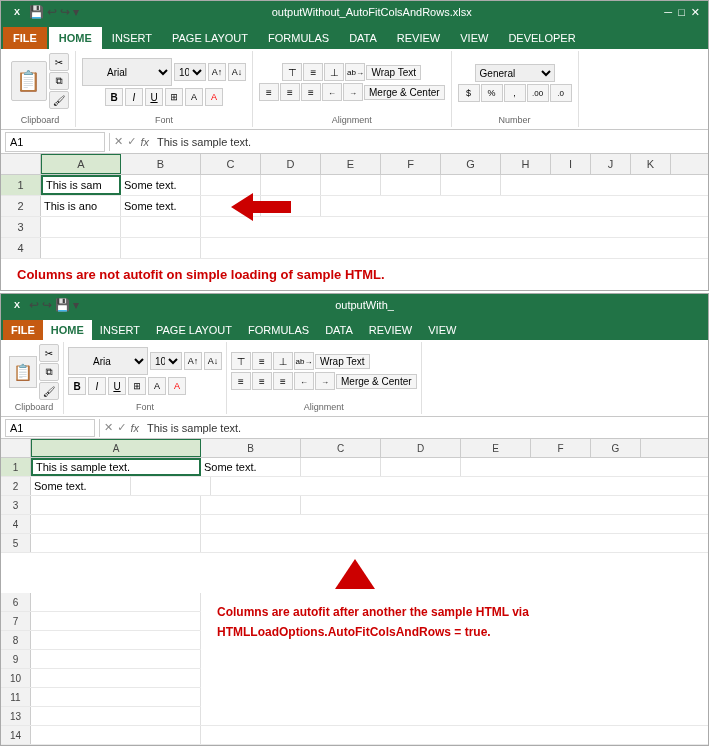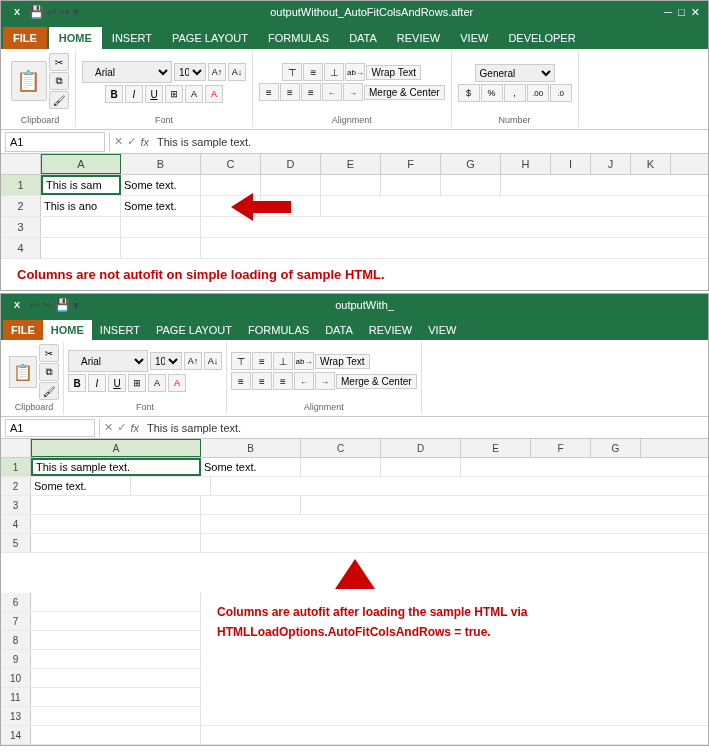--- a/index.html
+++ b/index.html
@@ -115,24 +115,24 @@
       background: #f0f0f0;
       border: 1px solid #ccc;
       font-size: 10px;
       display: flex; align-items: center; justify-content: center;
       cursor: pointer; border-radius: 2px;
     }
 
     .font-group { min-width: 130px; }
     .font-row { display: flex; gap: 2px; align-items: center; margin-bottom: 2px; }
     .font-select {
-      width: 90px; height: 22px;
-      border: 1px solid #ccc;
-      font-size: 10px;
-      padding: 0 8px;
+      width: 90px; height: 28px;
+      border: 1px solid #ccc;
+      font-size: 10px;
+      padding: 0 20px;
     }
     .font-size-select {
       width: 32px; height: 18px;
       border: 1px solid #ccc;
       font-size: 10px;
     }
     .font-btn {
       width: 18px; height: 18px;
       border: 1px solid #ccc;
       background: #f5f5f5;
@@ -523,21 +523,21 @@
   <div class="title-bar">
     <div class="title-bar-left">
       <div class="xls-logo">X</div>
       <div class="qat">
         <span class="qat-icon">💾</span>
         <span class="qat-icon">↩</span>
         <span class="qat-icon">↪</span>
         <span class="qat-icon">▾</span>
       </div>
     </div>
-    <span>outputWithout_AutoFitColsAndRows.after</span>
+    <span>outputWithout_AutoFitColsAndRows.xlsx</span>
     <div class="title-bar-icons">
       <span style="cursor:pointer;">─</span>
       <span style="cursor:pointer;">□</span>
       <span style="cursor:pointer;">✕</span>
     </div>
   </div>
 
   <div class="ribbon-tabs">
     <div class="ribbon-tab file-tab">FILE</div>
     <div class="ribbon-tab active">HOME</div>
@@ -858,21 +858,21 @@
         <div class="b-sheet-row">
             <div class="b-row-num">10</div>
             <div class="b-cell b-cell-a"></div>
           </div>
         <div class="b-sheet-row">
             <div class="b-row-num">11</div>
             <div class="b-cell b-cell-a"></div>
           </div>
       </div>
       <div style="padding: 8px 8px; flex:1;">
-        <div class="bottom-text-label">Columns are autofit after loading the sample HTML via</div>
+        <div class="bottom-text-label">Columns are autofit after another the sample HTML via</div>
         <div class="bottom-text-label">HTMLLoadOptions.AutoFitColsAndRows = true.</div>
       </div>
     </div>
 
     <div class="b-sheet-row">
         <div class="b-row-num">13</div>
         <div class="b-cell b-cell-a"></div>
       </div>
     <div class="b-sheet-row">
         <div class="b-row-num">14</div>

